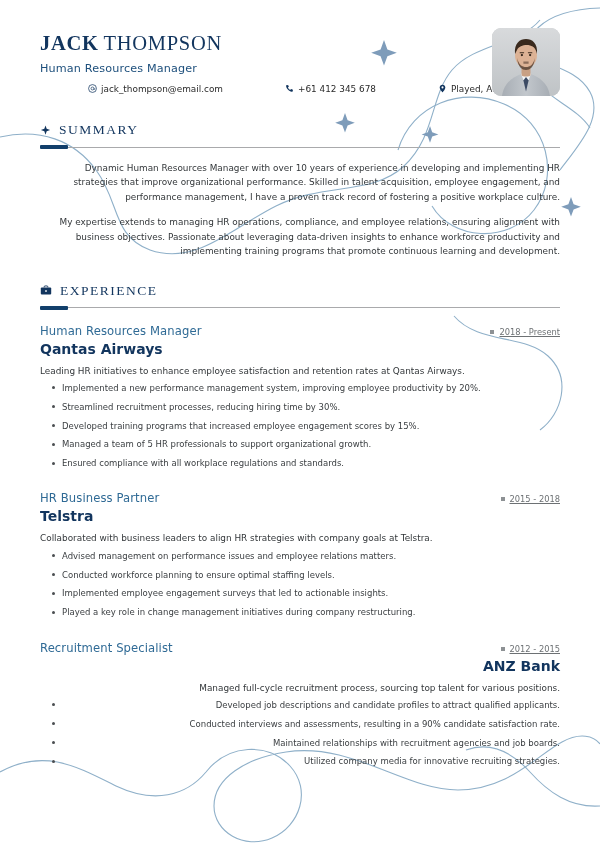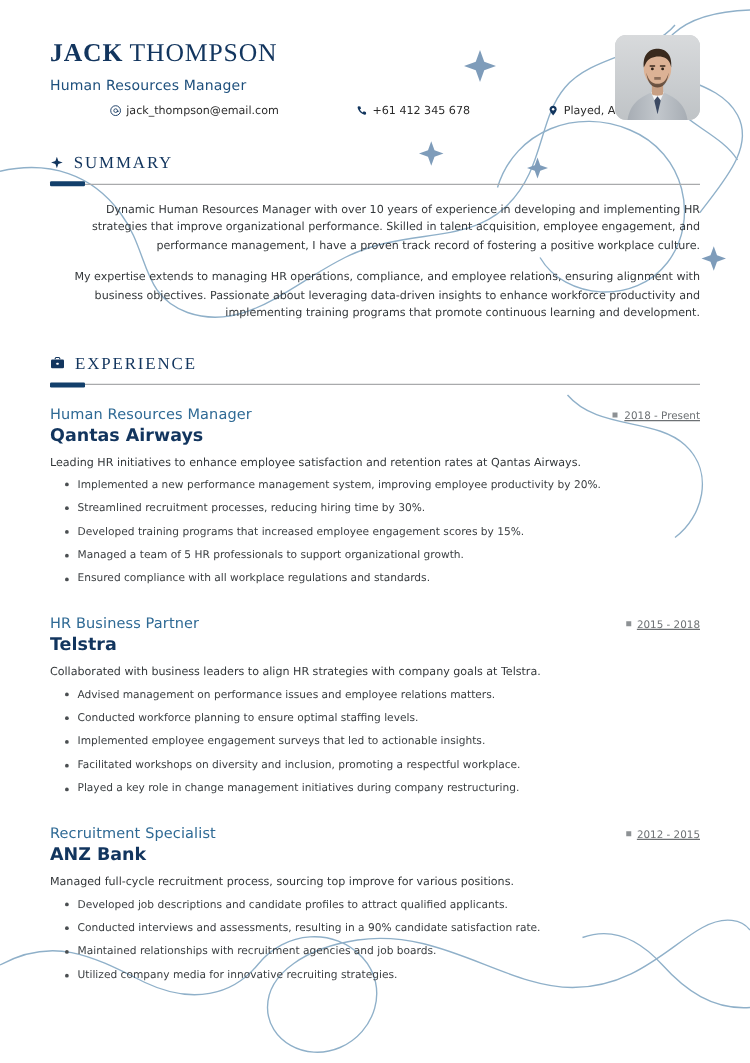--- a/index.html
+++ b/index.html
@@ -388,35 +388,34 @@
             <span class="sq"></span>
             <span>2015 - 2018</span>
           </div>
         </div>
         <div class="job-company">Telstra</div>
         <div class="job-desc">Collaborated with business leaders to align HR strategies with company goals at Telstra.</div>
         <ul class="bullets">
           <li>Advised management on performance issues and employee relations matters.</li>
           <li>Conducted workforce planning to ensure optimal staffing levels.</li>
           <li>Implemented employee engagement surveys that led to actionable insights.</li>
-          <li>Facilitated workshops on diversity and inclusion, promoting a respectful workplace.</li>
           <li>Played a key role in change management initiatives during company restructuring.</li>
         </ul>
       </div>
 
-      <div class="job" style="margin-top:22px;">
+      <div class="job" style="margin-top:22px;text-align:right;">
         <div class="job-row">
           <div class="job-role">Recruitment Specialist</div>
           <div class="job-date">
             <span class="sq"></span>
             <span>2012 - 2015</span>
           </div>
         </div>
         <div class="job-company">ANZ Bank</div>
-        <div class="job-desc">Managed full-cycle recruitment process, sourcing top improve for various positions.</div>
+        <div class="job-desc">Managed full-cycle recruitment process, sourcing top talent for various positions.</div>
         <ul class="bullets">
           <li>Developed job descriptions and candidate profiles to attract qualified applicants.</li>
           <li>Conducted interviews and assessments, resulting in a 90% candidate satisfaction rate.</li>
           <li>Maintained relationships with recruitment agencies and job boards.</li>
           <li>Utilized company media for innovative recruiting strategies.</li>
         </ul>
       </div>
 
     </div>
   </div>

